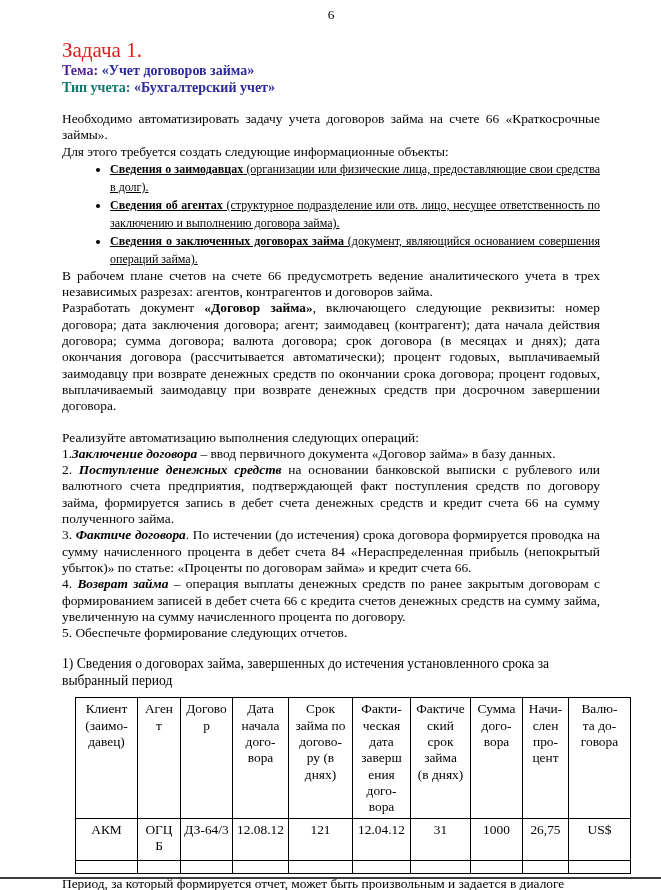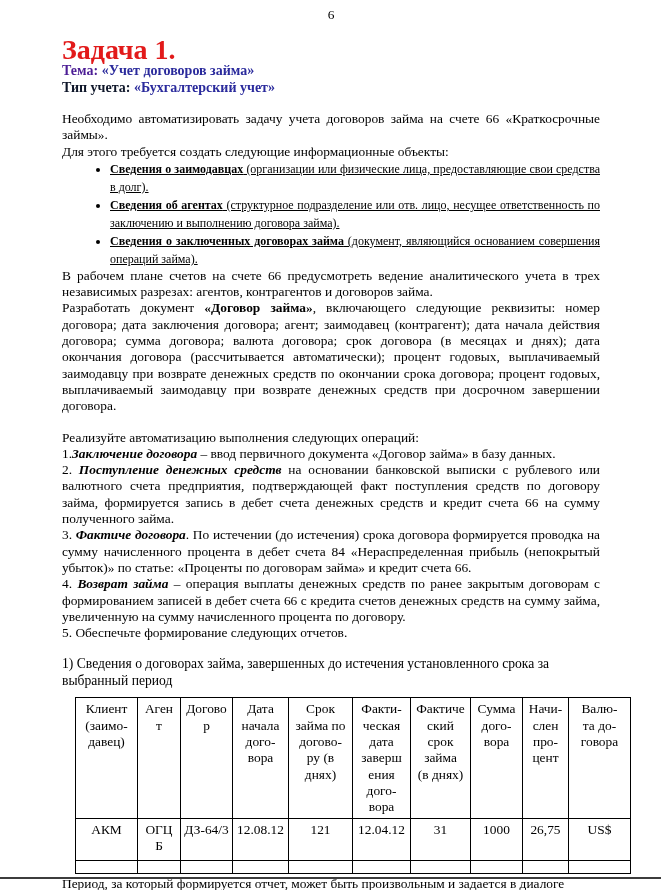--- a/index.html
+++ b/index.html
@@ -19,22 +19,22 @@
     width: 538px;
   }
   .page-number {
     text-align: center;
     font-size: 13.4px;
     padding-top: 6px;
     line-height: 17px;
   }
   .task-title {
     margin-top: 15px;
-    font-size: 28px;
-    font-weight: bold;
+    font-size: 21px;
+    font-weight: normal;
     line-height: 24px;
   }
   .subtitle-line {
     font-size: 14px;
     font-weight: bold;
     line-height: 17px;
   }
   .body-text {
     font-size: 13.4px;
     line-height: 16.3px;
@@ -104,21 +104,21 @@
 
 <div class="page">
   <div class="content">
 
     <div class="page-number">6</div>
 
     <div class="task-title" style="color:#e21a1a;">Задача 1.</div>
 
     <div class="subtitle-line"><span style="color:#4c1d95;">Тема:</span><span style="color:#2a2a9c;"> «Учет договоров займа»</span></div>
 
-    <div class="subtitle-line"><span style="color:#0f172a;">Тип учета:</span><span style="color:#2a2a9c;"> «Бухгалтерский учет»</span></div>
+    <div class="subtitle-line"><span style="color:#0f766e;">Тип учета:</span><span style="color:#2a2a9c;"> «Бухгалтерский учет»</span></div>
 
     <p class="body-text mt">Необходимо автоматизировать задачу учета договоров займа на счете 66 «Краткосрочные займы».</p>
     <p class="body-text">Для этого требуется создать следующие информационные объекты:</p>
 
     <ul class="info-objects">
       <li><span class="lead">Сведения о заимодавцах</span><span> (организации или физические лица, предоставляющие свои средства в долг).</span></li>
       <li><span class="lead">Сведения об агентах</span><span> (структурное подразделение или отв. лицо, несущее ответственность по заключению и выполнению договора займа).</span></li>
       <li><span class="lead">Сведения о заключенных договорах займа</span><span> (документ, являющийся основанием совершения операций займа).</span></li>
     </ul>
 

